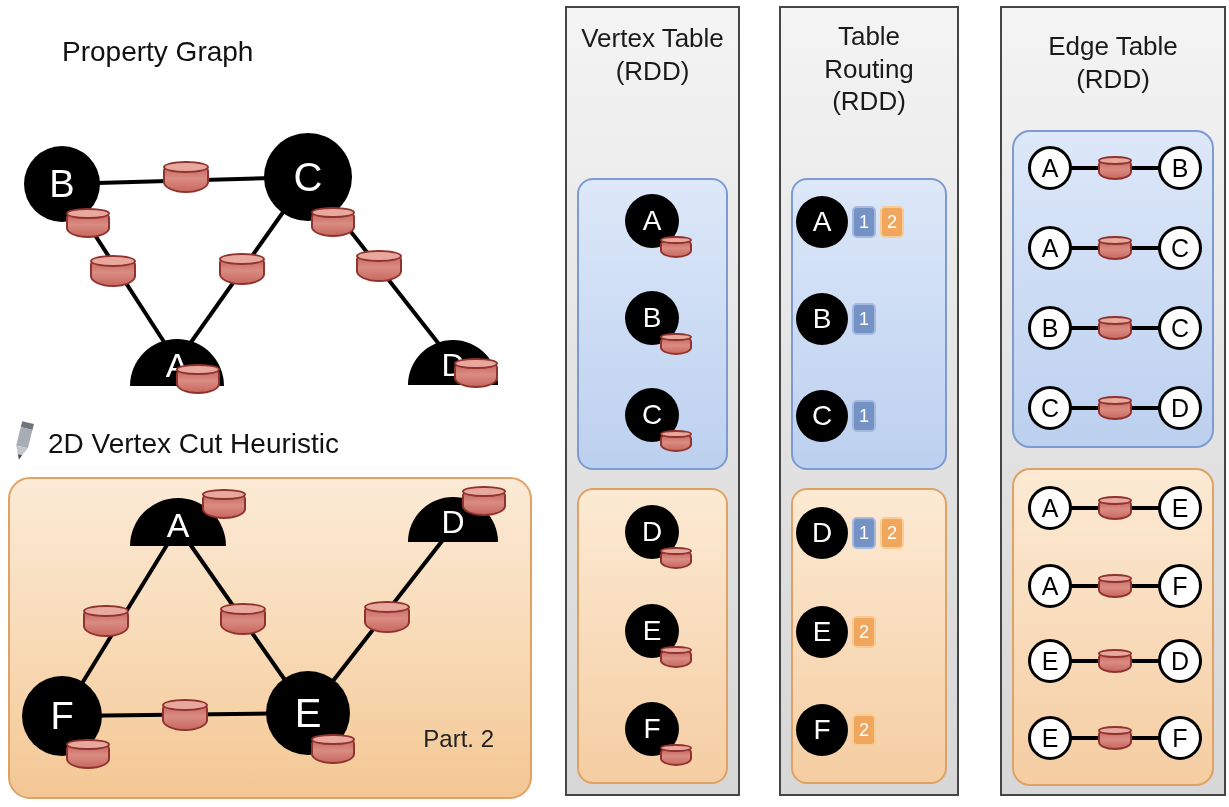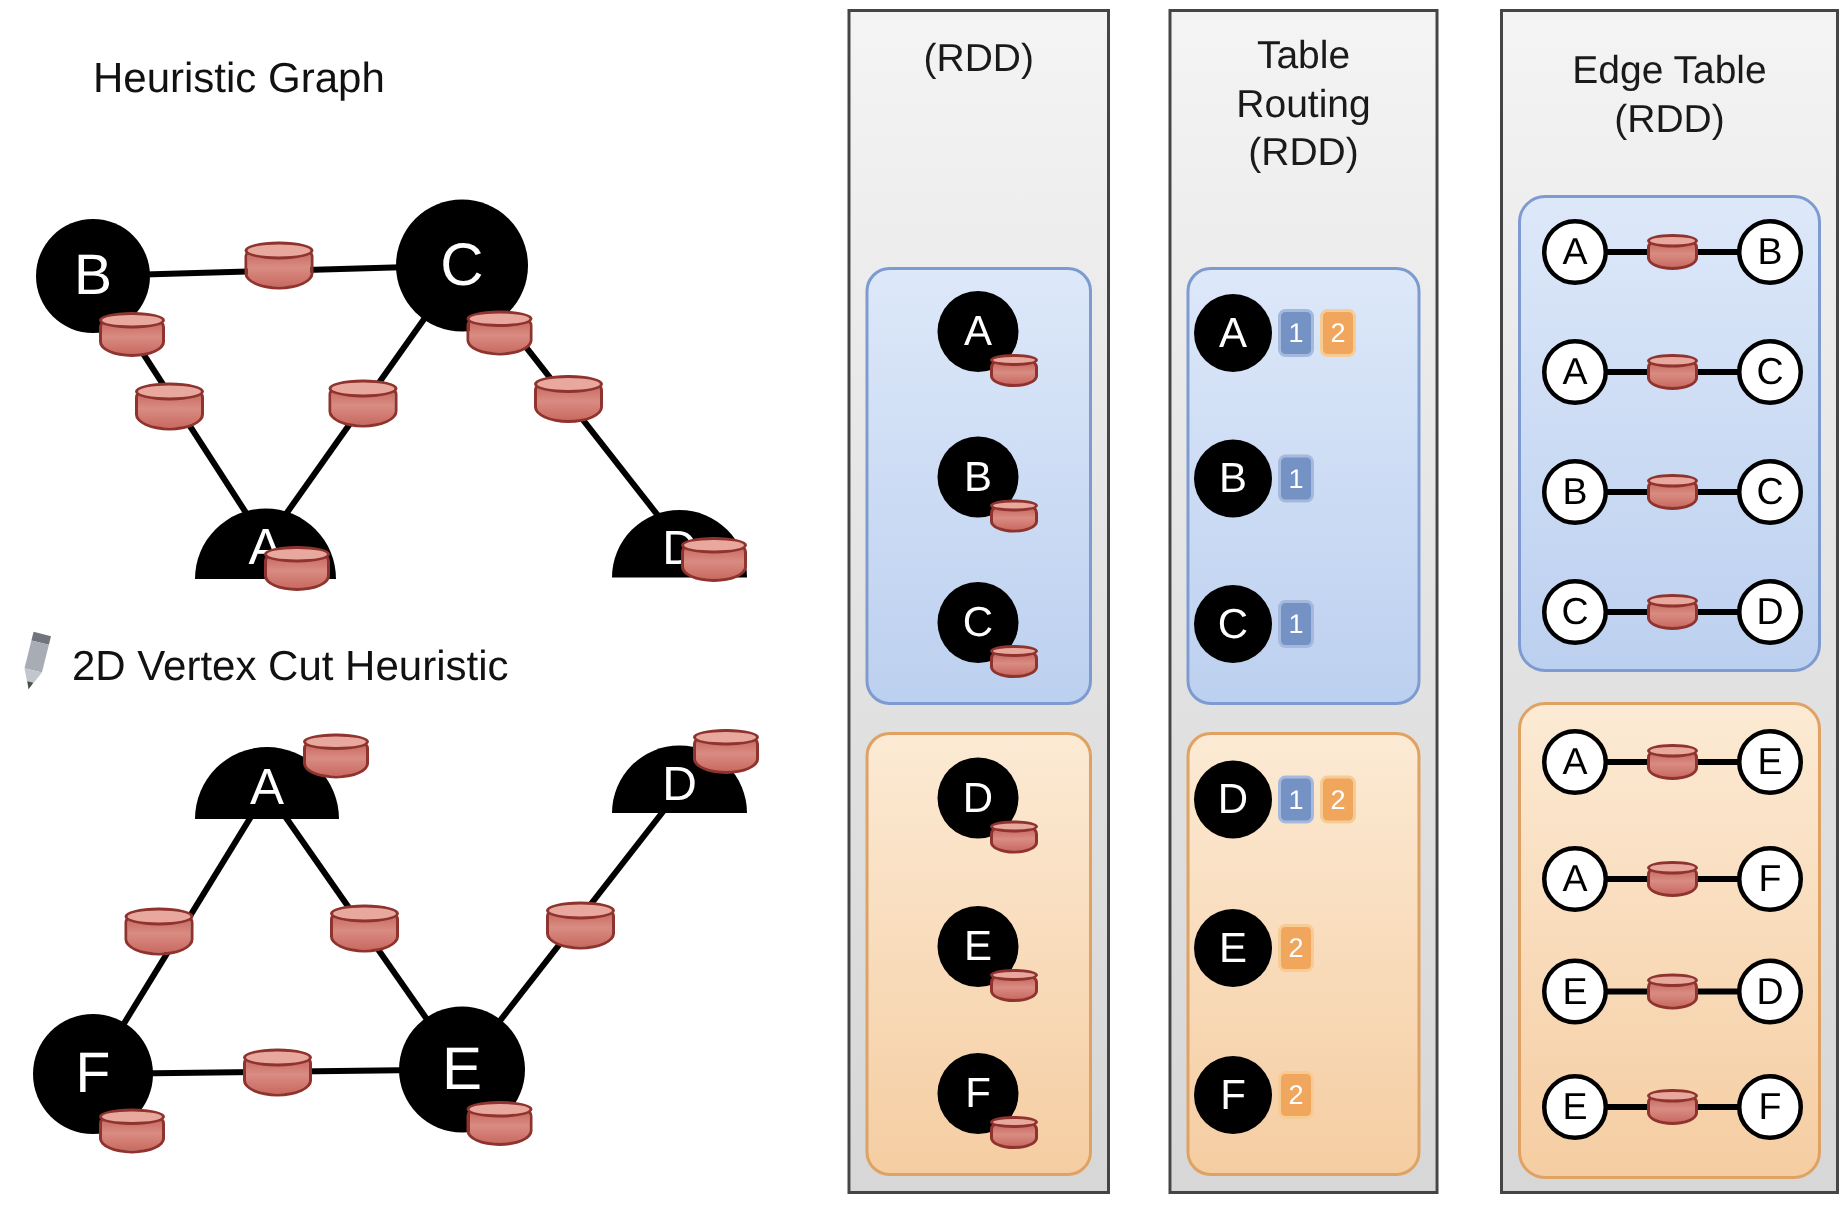--- a/index.html
+++ b/index.html
@@ -51,23 +51,26 @@
   
   .pg-title { position:absolute; left:62px; top:36px; font-size:28px; color:#111; z-index:2; }
   .cut-label { position:absolute; left:48px; top:428px; font-size:28px; color:#111; z-index:2;text-align:right; }
   .pencil { position:absolute; left:8px; top:420px; z-index:2; transform:rotate(14deg); }
 </style>
 </head>
 <body>
 
 <div class="stage">
 
-  <div class="pg-title">Heuristic Graph</div>
-
-
+  <div class="pg-title">Property Graph</div>
+
+
+  <div class="part-box p2" style="left:8px; top:477px; width:524px; height:322px;">
+    <span class="part-label" style="right:36px; bottom:44px;">Part. 2</span>
+  </div>
 
   <svg class="edges-svg" width="1229" height="807" viewBox="0 0 1229 807">
     <g stroke="#000" stroke-width="4">
       <line x1="62" y1="184" x2="308" y2="177"></line>
       <line x1="62" y1="184" x2="177" y2="362"></line>
       <line x1="308" y1="177" x2="177" y2="362"></line>
       <line x1="308" y1="177" x2="453" y2="362"></line>
       <line x1="178" y1="527" x2="62" y2="716"></line>
       <line x1="178" y1="527" x2="308" y2="713"></line>
       <line x1="62" y1="716" x2="308" y2="713"></line>
@@ -110,20 +113,21 @@
   <div class="cyl cyl-lg" style="left:162px; top:699px;"></div>
   <div class="cyl cyl-lg" style="left:364px; top:601px;"></div>
 
   <div class="cyl cyl-md" style="left:202px; top:489px;"></div>
   <div class="cyl cyl-md" style="left:462px; top:486px;"></div>
   <div class="cyl cyl-md" style="left:66px;  top:739px;"></div>
   <div class="cyl cyl-md" style="left:311px; top:734px;"></div>
 
   <div class="col" style="left:565px; width:175px;">
     <div class="col-title" style="padding-top:14px;">
+      <div>Vertex Table</div>
       <div>(RDD)</div>
     </div>
   </div>
   <div class="sub blue" style="left:577px; top:178px; width:151px; height:292px;"></div>
   <div class="sub orange" style="left:577px; top:488px; width:151px; height:296px;"></div>
 
   <div class="vx" style="left:625px; top:194px; width:54px; height:54px; font-size:28px;">A</div>
   <div class="cyl cyl-sm" style="left:660px; top:236px;"></div>
   <div class="vx" style="left:625px; top:291px; width:54px; height:54px; font-size:28px;">B</div>
   <div class="cyl cyl-sm" style="left:660px; top:333px;"></div>

